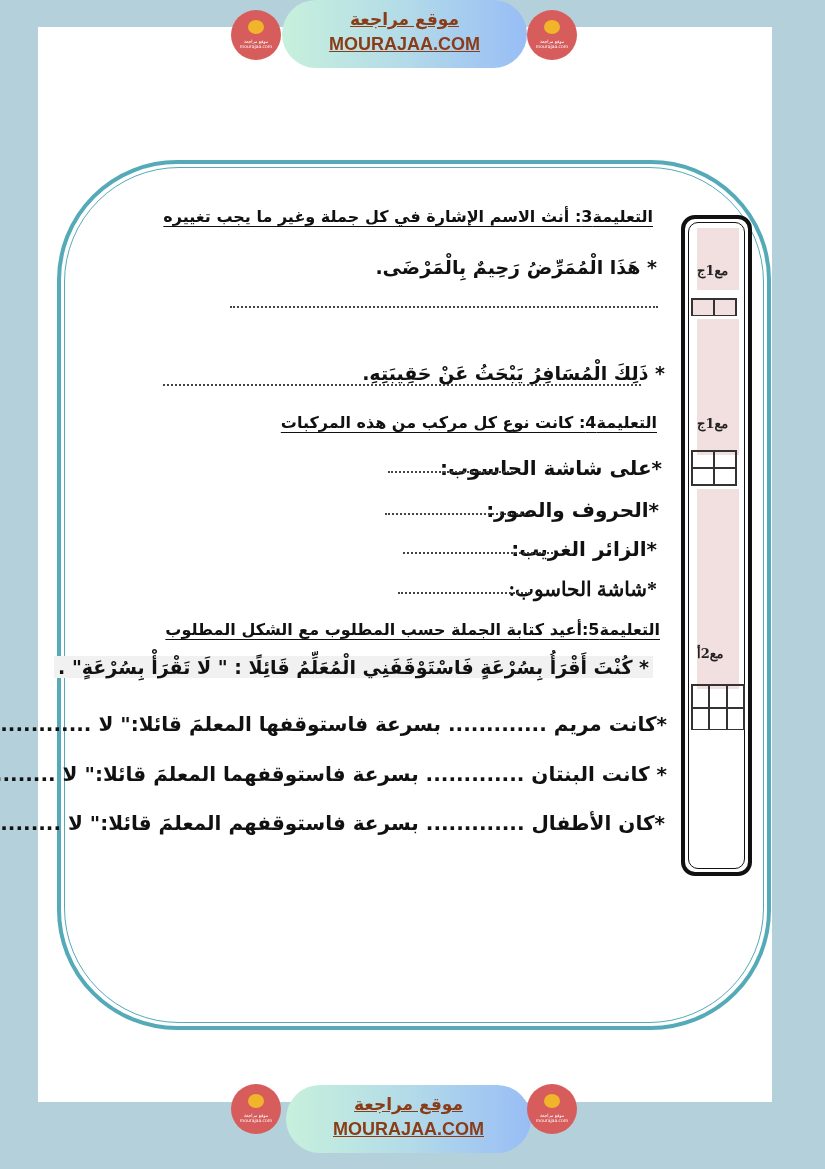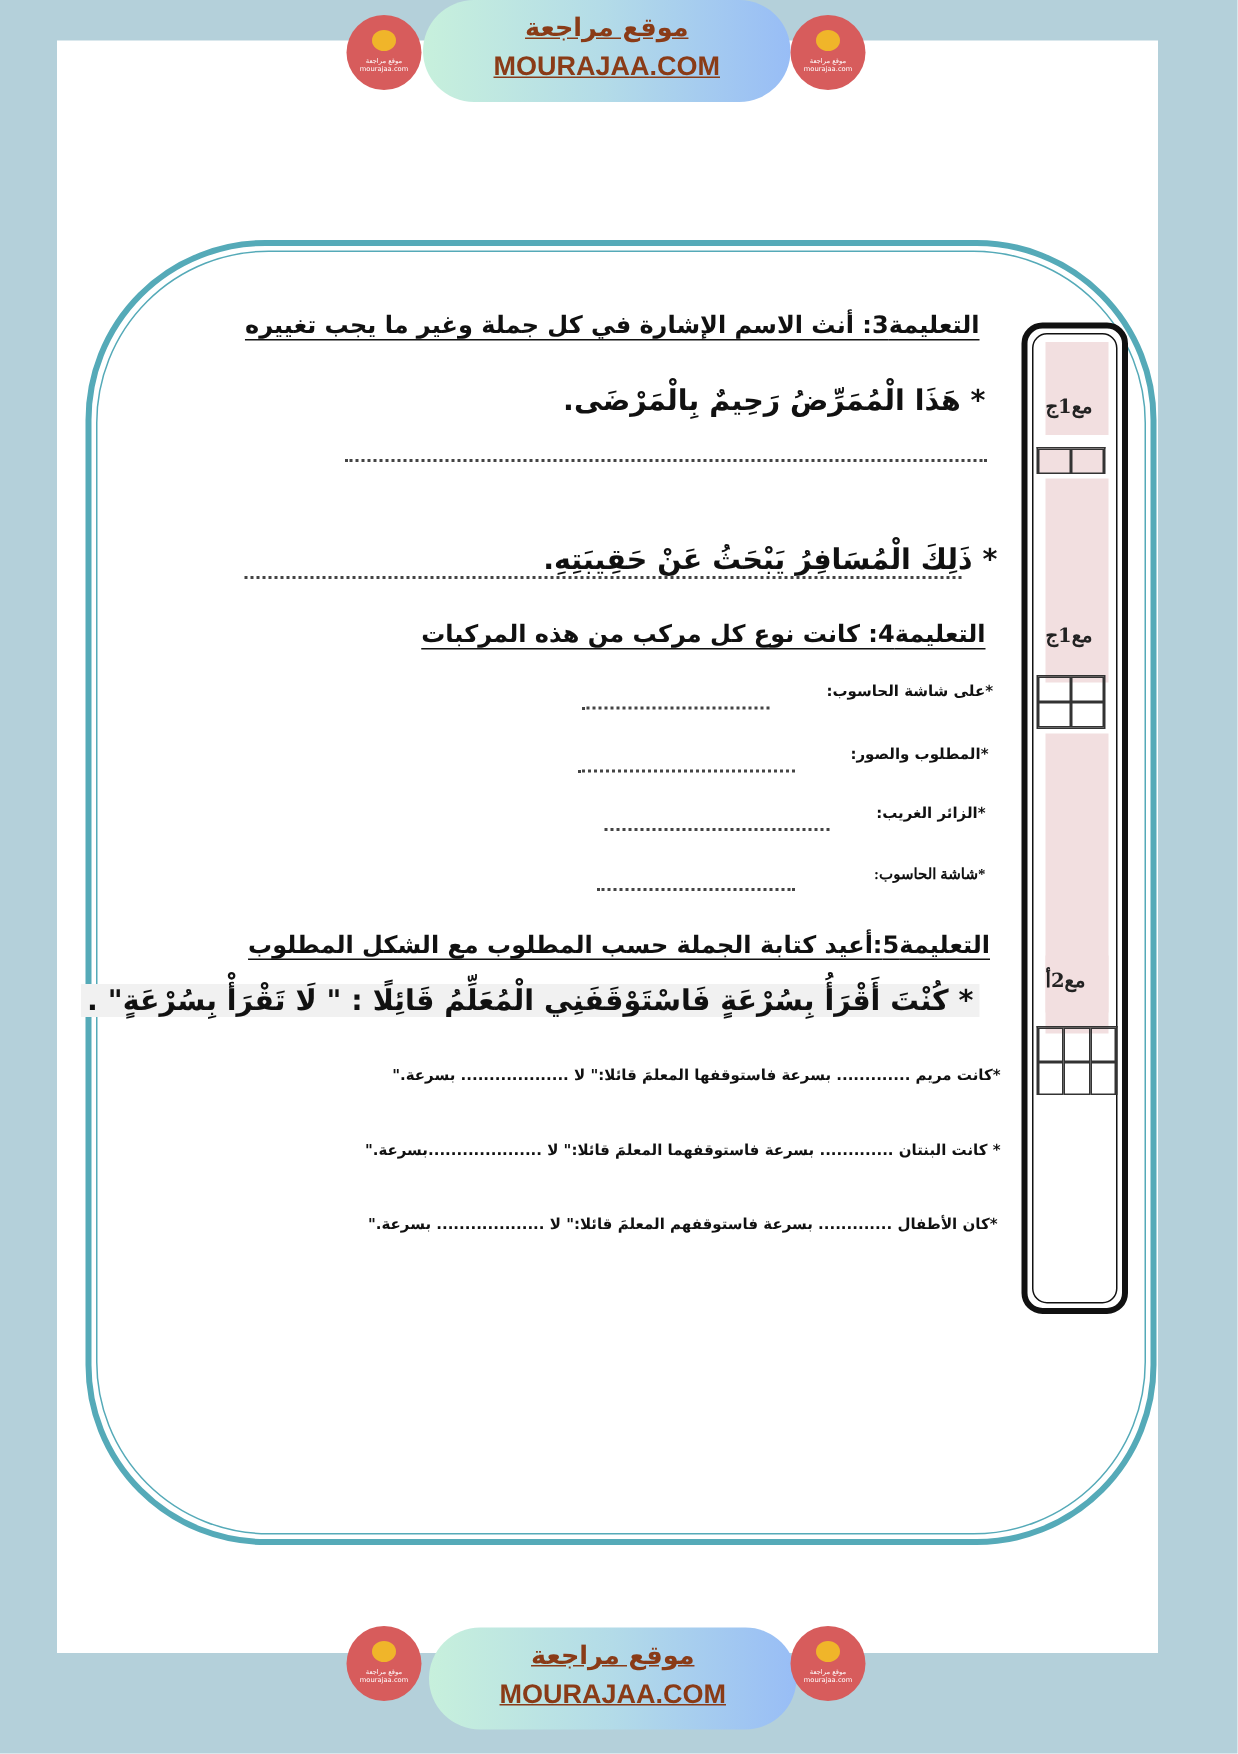--- a/index.html
+++ b/index.html
@@ -49,21 +49,21 @@
   }
   .frame::after {
     content: ""; position: absolute; left: 3px; top: 3px; right: 3px; bottom: 3px;
     border: 1px solid #55aab8; border-radius: 115px;
   }
 
   .content { position: absolute; left: 0; top: 0; width: 825px; height: 888px; direction: rtl; }
   .line { position: absolute; white-space: nowrap; color: #111; }
   .heading { font-weight: bold; font-size: 16px; text-decoration: underline; text-underline-offset: 4px; }
   .sent { font-weight: bold; font-size: 19px; }
-  .item { font-weight: bold; font-size: 10px; }
+  .item { font-weight: bold; font-size: 20px; }
   .dots { position: absolute; border-bottom: 2px dotted #444; height: 0; }
 
   
   .side {
     position: absolute; left: 681px; top: 215px; width: 71px; height: 661px;
     border: 4px solid #111; border-radius: 14px; box-sizing: border-box;
   }
   .side::after {
     content: ""; position: absolute; left: 3px; top: 3px; right: 3px; bottom: 3px;
     border: 1px solid #111; border-radius: 10px;
@@ -131,21 +131,21 @@
 
   <div class="line heading" style="right:172px; top:207px;">التعليمة3: أنث الاسم الإشارة في كل جملة وغير ما يجب تغييره</div>
   <div class="line sent" style="right:168px; top:256px;">* هَذَا الْمُمَرِّضُ رَحِيمٌ بِالْمَرْضَى.</div>
   <div class="dots" style="left:230px; top:306px; width:428px;"></div>
   <div class="line sent" style="right:160px; top:338px;margin-top:24px;">* ذَلِكَ الْمُسَافِرُ يَبْحَثُ عَنْ حَقِيبَتِهِ.</div>
   <div class="dots" style="left:163px; top:384px; width:478px;"></div>
 
   <div class="line heading" style="right:168px; top:413px;">التعليمة4: كانت نوع كل مركب من هذه المركبات</div>
   <div class="line item" style="right:163px; top:456px;">*على شاشة الحاسوب:</div>
   <div class="dots" style="left:388px; top:471px; width:125px;"></div>
-  <div class="line item" style="right:166px; top:498px;">*المطلوب والصور:</div>
+  <div class="line item" style="right:166px; top:498px;">*الحروف والصور:</div>
   <div class="dots" style="left:385px; top:513px; width:145px;"></div>
   <div class="line item" style="right:168px; top:537px;">*الزائر الغريب:</div>
   <div class="dots" style="left:403px; top:552px; width:150px;"></div>
   <div class="line item" style="right:168px; top:577px;font-family:Liberation Serif, serif;">*شاشة الحاسوب:</div>
   <div class="dots" style="left:398px; top:592px; width:132px;"></div>
 
   <div class="line heading" style="right:165px; top:620px;">التعليمة5:أعيد كتابة الجملة حسب المطلوب مع الشكل المطلوب</div>
   <div class="line sent" style="right:172px; top:656px; background:#f1f1f1; padding:0 4px;">* كُنْتَ أَقْرَأُ بِسُرْعَةٍ فَاسْتَوْقَفَنِي الْمُعَلِّمُ قَائِلًا : " لَا تَقْرَأْ بِسُرْعَةٍ" .</div>
   <div class="line item" style="right:158px; top:712px;">*كانت مريم ............. بسرعة فاستوقفها المعلمَ قائلا:" لا ................... بسرعة."</div>
   <div class="line item" style="right:158px; top:762px;">* كانت البنتان ............. بسرعة فاستوقفهما المعلمَ قائلا:" لا ....................بسرعة."</div>

